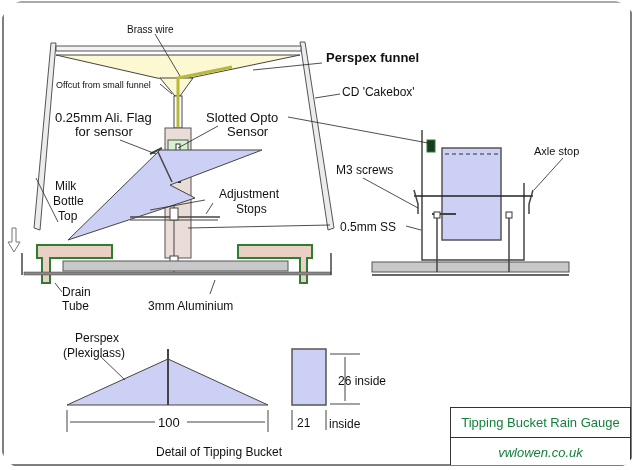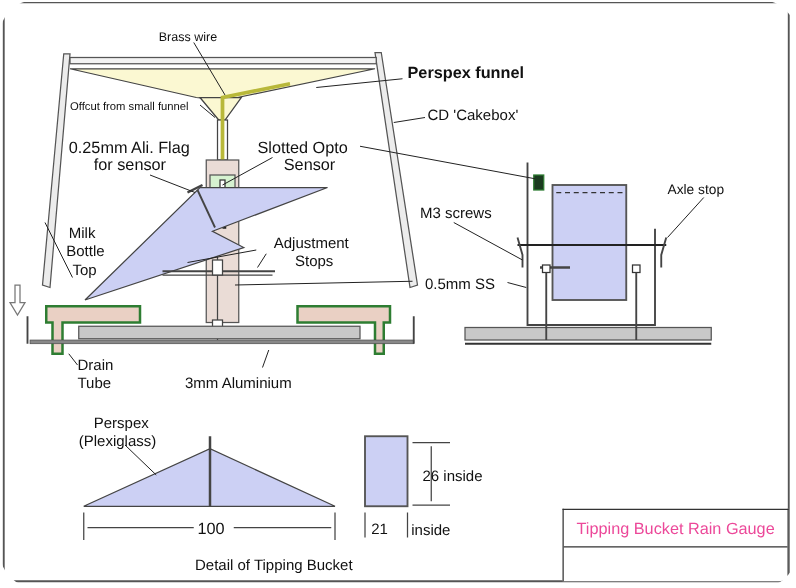--- a/index.html
+++ b/index.html
@@ -1,20 +1,20 @@
 <!DOCTYPE html>
 <html><head>
 <meta charset="utf-8">
 <style>
   html,body{margin:0;padding:0;background:#fff;}
   #root{position:relative;width:637px;height:470px;overflow:hidden;background:#fff;font-family:"Liberation Sans",sans-serif;border-radius:28px;}
   svg{position:absolute;left:0;top:0;}
   .lbl{font-family:"Liberation Sans",sans-serif;fill:#111;}
   .title-box{position:absolute;left:450px;top:407px;width:181px;height:58px;border:1px solid #333;border-bottom:none;box-sizing:border-box;background:#fff;}
-  .title-row{height:29px;line-height:29px;text-align:center;font-size:13px;color:#ec4899;}
+  .title-row{height:29px;line-height:29px;text-align:center;font-size:13px;color:#15803d;}
   .title-row.first{border-bottom:1px solid #333;}
   .title-row.italic{font-style:italic;}
 </style>
 </head>
 <body>
 
 <div id="root">
 <svg width="637" height="470" viewBox="0 0 637 470">
 
   <line x1="3" y1="2" x2="3" y2="465" stroke="#555" stroke-width="1.5"></line>
@@ -137,14 +137,15 @@
   <text class="lbl" x="63" y="357" font-size="12">(Plexiglass)</text>
   <text class="lbl" x="158" y="427" font-size="13">100</text>
   <text class="lbl" x="338" y="385" font-size="12">26 inside</text>
   <text class="lbl" x="297" y="427" font-size="12">21</text>
   <text class="lbl" x="329" y="428" font-size="12">inside</text>
   <text class="lbl" x="156" y="456" font-size="12">Detail of Tipping Bucket</text>
 </svg>
 
 <div class="title-box">
   <div class="title-row first">Tipping Bucket Rain Gauge</div>
+  <div class="title-row italic">vwlowen.co.uk</div>
 </div>
 </div>
 
 </body></html>

